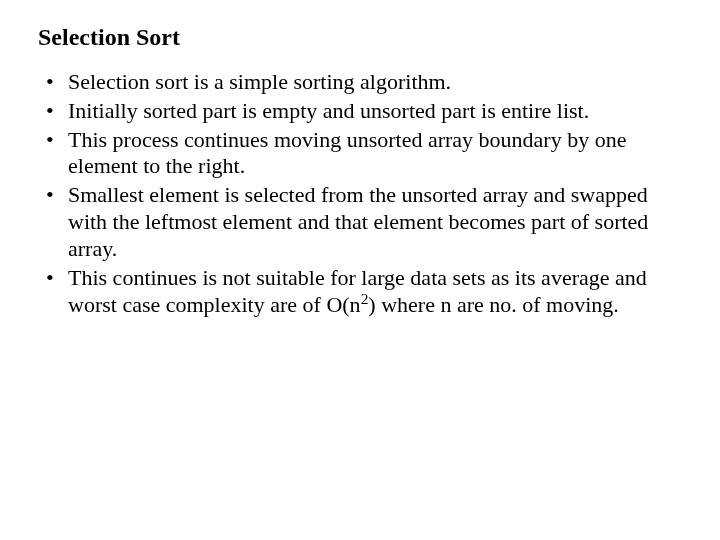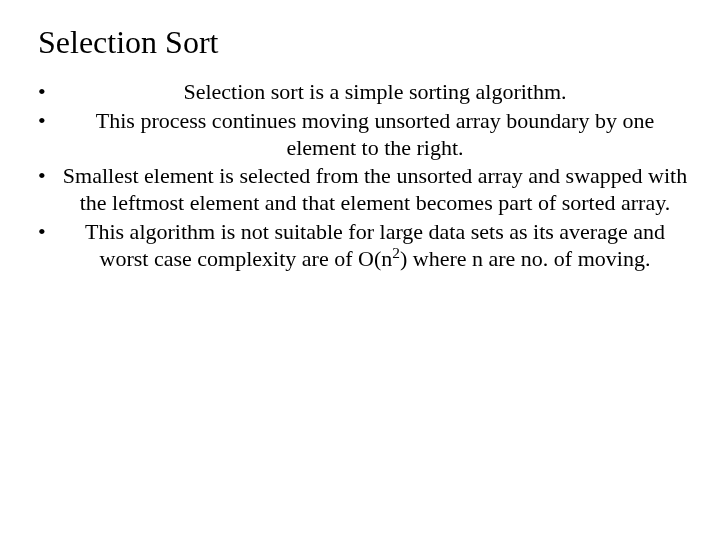--- a/index.html
+++ b/index.html
@@ -11,31 +11,30 @@
     font-family: "Times New Roman", Times, serif;
     color: #000;
   }
   .slide {
     box-sizing: border-box;
     width: 720px;
     height: 540px;
     padding: 24px 20px 20px 20px;
   }
   .title {
-    font-size: 32px;
-    font-weight: normal;
+    font-size: 24px;
+    font-weight: bold;
     margin: 0 0 18px 18px;
   }
   ul.body {
-    margin: 0;
+    margin: 8px;
     padding: 0 10px 0 40px;
     list-style: none;
     font-size: 22px;
     line-height: 1.22;
-    text-align: center;
   }
   ul.body > li {
     position: relative;
     padding-left: 0;
     margin: 0 0 2px 0;
   }
   ul.body > li::before {
     content: "•";
     position: absolute;
     left: -22px;
@@ -47,19 +46,20 @@
     line-height: 0;
   }
 </style>
 </head>
 <body>
 
 <div class="slide">
   <h1 class="title">Selection Sort</h1>
   <ul class="body">
     <li><span>Selection sort is a simple sorting algorithm.</span></li>
+    <li><span>Initially sorted part is empty and unsorted part is entire list.</span></li>
     <li><span>This process continues moving unsorted array boundary by one element to the right.</span></li>
     <li><span>Smallest element is selected from the unsorted array and swapped with the leftmost element and that element becomes part of sorted array.</span></li>
     <li>
-      <span>This algorithm is not suitable for large data sets as its average and worst case complexity are of O(n</span><sup>2</sup><span>) where n are no. of moving.</span>
+      <span>This continues is not suitable for large data sets as its average and worst case complexity are of O(n</span><sup>2</sup><span>) where n are no. of moving.</span>
     </li>
   </ul>
 </div>
 
 </body></html>

